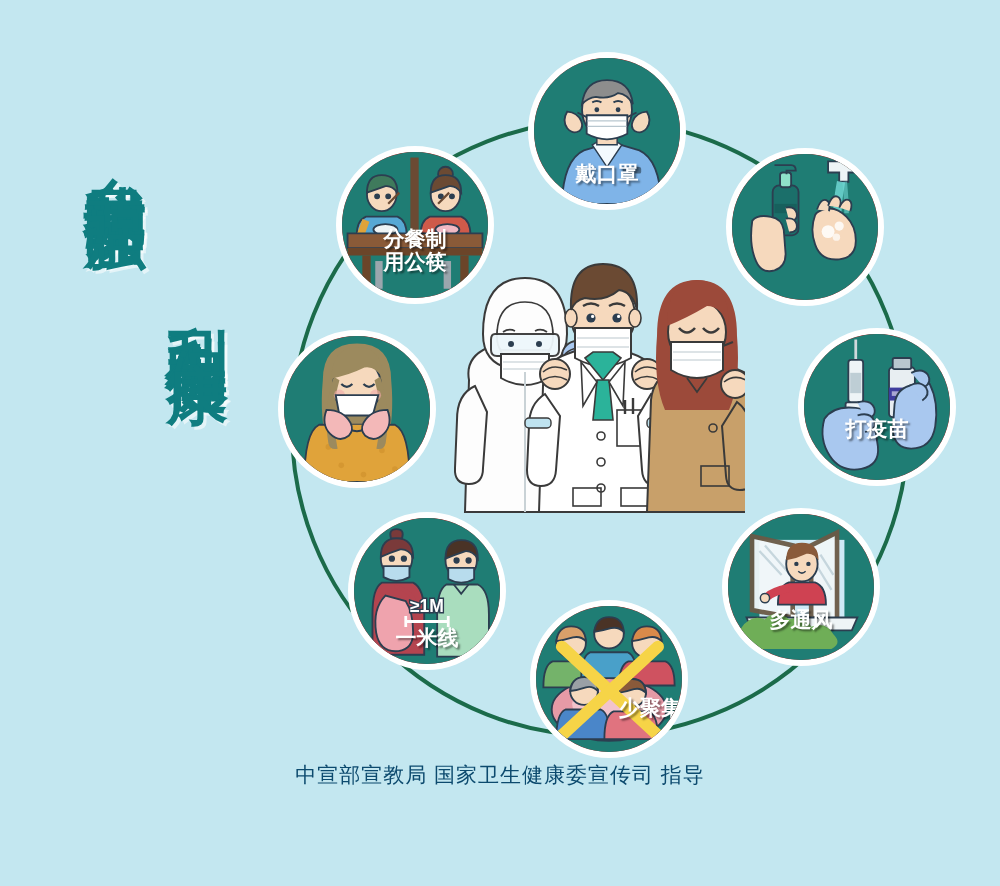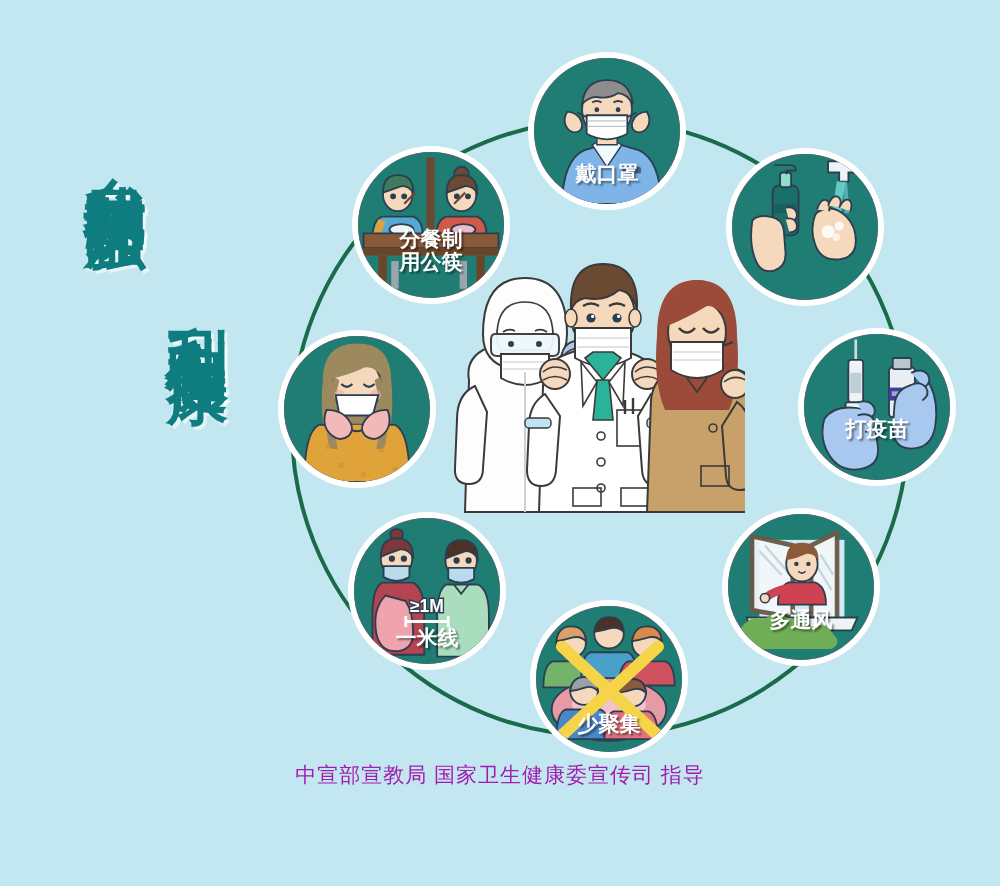--- a/index.html
+++ b/index.html
@@ -30,21 +30,21 @@
 
   
   #ring{
     position:absolute;left:290px;top:118px;width:620px;height:620px;
     border:4px solid #1b6b4a;border-radius:50%;box-sizing:border-box;
   }
 
   
   .node{
     position:absolute;border-radius:50%;
-    background:#ec4899;
+    background:#b91c1c;
     border:6px solid #ffffff;
     box-sizing:border-box;
     overflow:hidden;
   }
   .node-label{
     position:absolute;left:0;right:0;
     text-align:center;
     color:#ffffff;
     font-weight:bold;
     font-size:21px;
@@ -57,21 +57,21 @@
   .art{position:absolute;inset:0;z-index:5;}
   .art svg{width:100%;height:100%;display:block;}
 
   
   #center-group{position:absolute;left:425px;top:250px;width:320px;height:265px;z-index:20;}
   #center-group svg{width:100%;height:100%;display:block;}
 
   
   #footer{
     position:absolute;left:0;right:0;top:758px;
-    text-align:center;color:#a21caf;
+    text-align:center;color:#0c4a6e;
     font-size:21px;line-height:1.6;font-weight:500;
     letter-spacing:1px;
   }
   .footer-line{display:block;}
 </style>
 </head>
 <body>
 
 <div id="poster">
 
@@ -224,21 +224,21 @@
           <path d="M32 112 h38 q10 4 10 32 h-58 q0-28 10-32z" fill="#4a86c9"></path>
           <circle cx="104" cy="94" r="15" fill="#f6d9bd"></circle>
           <path d="M89 94 q2-15 15-15 q14 0 15 15 q-6-6 -13-4 q-9 3 -17 4z" fill="#8a5a3a"></path>
           <path d="M84 114 h38 q10 4 10 30 h-58 q0-26 10-30z" fill="#e0737f"></path>
         </g>
 
         <path d="M28 44 L132 140" stroke="#f6d447" stroke-width="13" stroke-linecap="round"></path>
         <path d="M132 44 L28 140" stroke="#f6d447" stroke-width="13" stroke-linecap="round"></path>
       </svg>
     </div>
-    <div class="node-label" style="bottom:16px;">少聚集</div>
+    <div class="node-label" style="bottom:32px;text-align:right;">少聚集</div>
   </div>
 
   <div class="node" id="node-one-meter-line" style="left:348px;top:512px;width:158px;height:158px;">
     <div class="art">
       <svg viewBox="0 0 158 158">
         <rect width="158" height="158" fill="#1f7d74"></rect>
 
         <g stroke="#2c3e50" stroke-width="2">
           <path d="M40 22 q-3-10 6-10 q9 0 6 10z" fill="#7a3a3a"></path>
           <ellipse cx="46" cy="44" rx="17" ry="19" fill="#f6d9bd"></ellipse>
@@ -298,21 +298,21 @@
         <circle cx="99" cy="64" r="6" fill="#f0a8a8" opacity=".6"></circle>
 
         <path d="M56 64 h46 l-6 22 h-36 z" fill="#ffffff" stroke="#2c3e50" stroke-width="2"></path>
 
         <path d="M46 80 q-6 16 4 26 q10 10 20 2 q6-6 2-14 q-8-14 -26-14z" fill="#f3b8b8" stroke="#2c3e50" stroke-width="2"></path>
         <path d="M112 80 q6 16 -4 26 q-10 10 -20 2 q-6-6 -2-14 q8-14 26-14z" fill="#f3b8b8" stroke="#2c3e50" stroke-width="2"></path>
       </svg>
     </div>
   </div>
 
-  <div class="node" id="node-serving-chopsticks" style="left:352px;top:146px;width:158px;height:158px;text-decoration:underline;">
+  <div class="node" id="node-serving-chopsticks" style="left:336px;top:146px;width:158px;height:158px;text-decoration:underline;">
     <div class="art">
       <svg viewBox="0 0 158 158">
         <rect width="158" height="158" fill="#1f7d74"></rect>
 
         <rect x="74" y="6" width="9" height="82" fill="#6b4a33"></rect>
 
         <g stroke="#2c3e50" stroke-width="2">
           <ellipse cx="43" cy="46" rx="16" ry="18" fill="#f6d9bd"></ellipse>
           <path d="M27 44 q0-19 16-19 q17 0 17 19 q-6-8 -13-7 q-11 4 -20 7z" fill="#3f7a5c"></path>
           <circle cx="38" cy="48" r="2.2" fill="#2c3e50"></circle>

